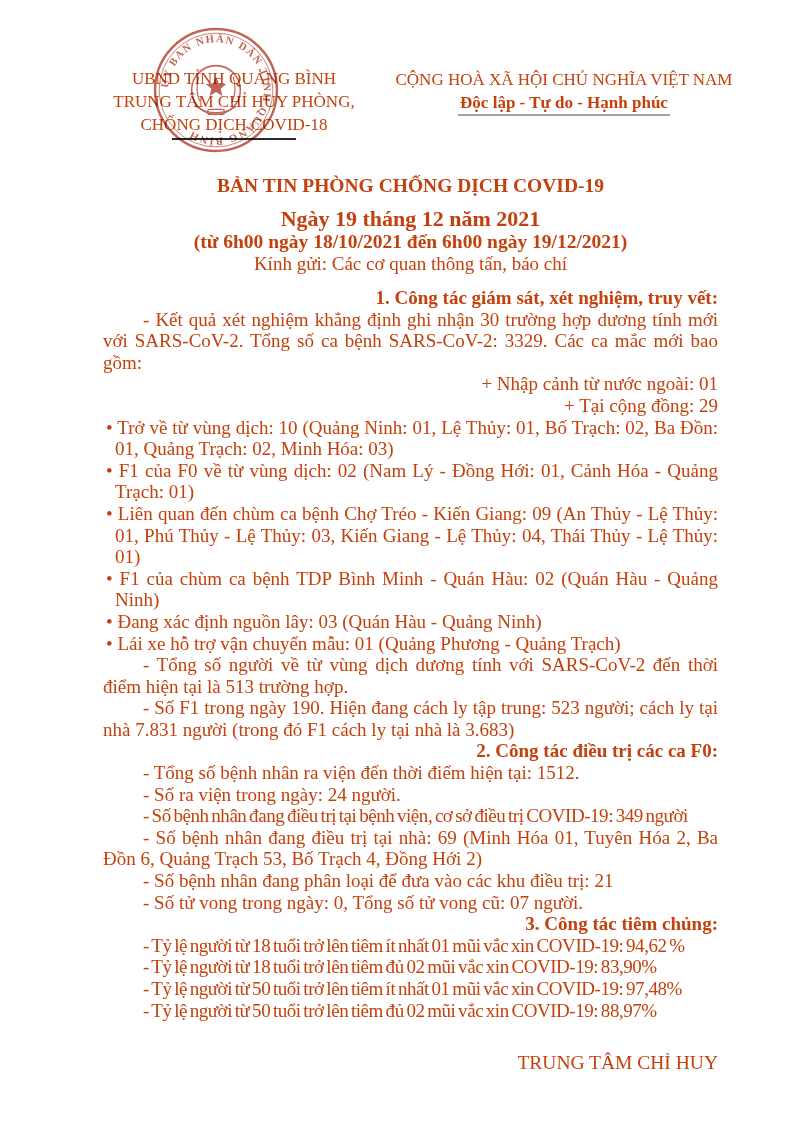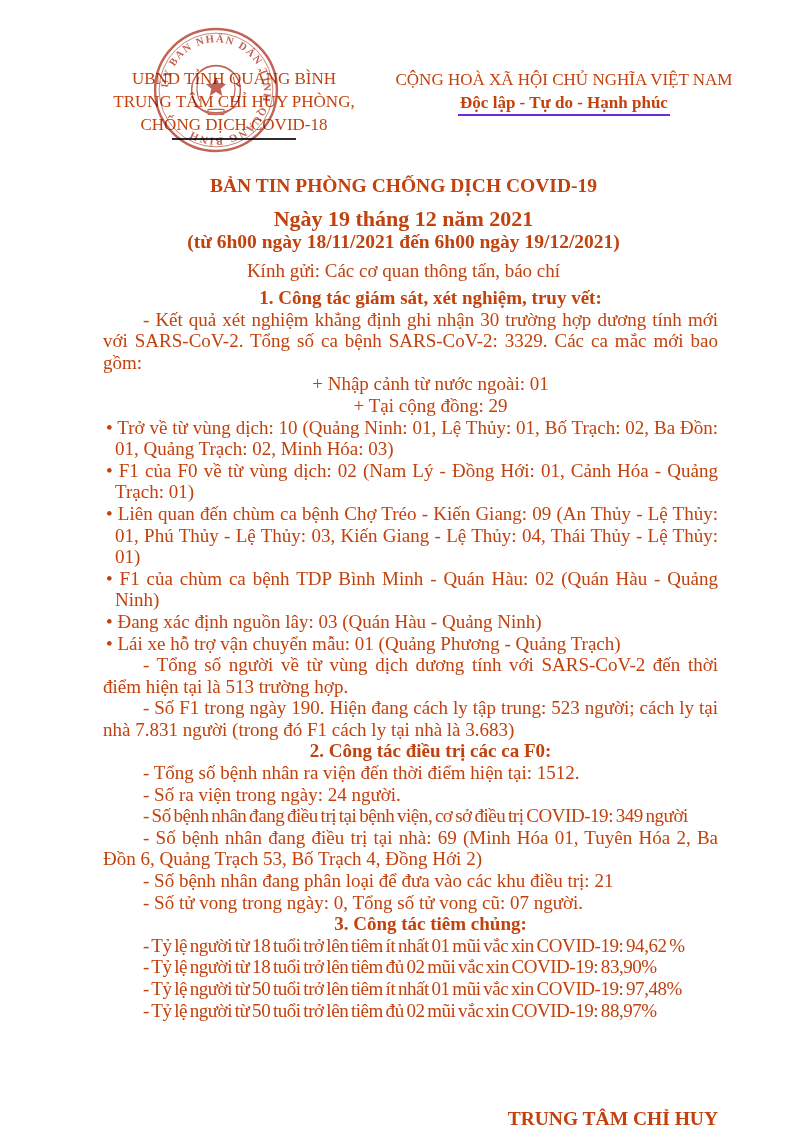--- a/index.html
+++ b/index.html
@@ -34,69 +34,69 @@
     top: 69px; left: 376px;
     width: 376px;
     text-align: center;
     font-size: 17px;
     line-height: 22px;
   }
   .header-right .hr1 { font-weight: normal; }
   .header-right .hr2 {
     font-weight: bold;
     display: inline-block;
-    border-bottom: 2px solid #6d28d9;
+    border-bottom: 2px solid #a3a3a3;
     padding: 0 2px 0 2px;
     margin-top: 1px;
   }
 
   
   .seal {
     position: absolute;
     left: 150px; top: 24px;
     width: 132px; height: 132px;
     opacity: 0.85;
     mix-blend-mode: multiply;
     pointer-events: none;
     z-index: 5;
   }
 
   
   .title-block {
     position: absolute;
-    top: 174px; left: 96px;
+    top: 174px; left: 103px;
     width: 615px;
     text-align: center;
   }
   .title-main { font-weight: bold; font-size: 19.5px; line-height: 23px; }
   .title-date { font-weight: bold; font-size: 22px; line-height: 23px; margin-top: 10px; }
   .title-range { font-weight: bold; font-size: 19.5px; line-height: 23px; }
-  .title-recipient { font-size: 19px; line-height: 22px; margin-top: 7px; }
+  .title-recipient { font-size: 19px; line-height: 22px; }
 
   
   .body-content {
     position: absolute;
     top: 287px; left: 103px;
     width: 615px;
     font-size: 19px;
     line-height: 21.6px;
     text-align: justify;
   }
-  .b-heading { font-weight: bold; text-indent: 40px; text-align: center; }
+  .b-heading { font-weight: bold; text-indent: 40px; text-align: right; }
   .b-para    { text-indent: 40px; }
-  .b-plus    { text-indent: 40px; text-align: center; }
+  .b-plus    { text-indent: 40px; text-align: right; }
   .b-bullet  { padding-left: 12px; text-indent: -9px; }
   .b-tight   { letter-spacing: -0.45px; word-spacing: -1.6px; }
 
   
   .footer {
     position: absolute;
-    top: 1108px;
+    top: 1052px;
     right: 82px;
-    font-weight: bold;
+    font-weight: normal;
     font-size: 19.5px;
   }
 </style>
 </head>
 <body>
 
 <div class="page">
 
   <div class="header-left">
     <div class="hl1">UBND TỈNH QUẢNG BÌNH</div>
@@ -125,21 +125,21 @@
     </g>
     <polygon points="65,52 67.9,58.6 75.1,59.1 69.6,63.8 71.3,70.8 65,67 58.7,70.8 60.4,63.8 54.9,59.1 62.1,58.6" fill="#b5493a"></polygon>
     <text font-family="Liberation Serif, DejaVu Serif, serif" font-size="10.5" font-weight="bold" letter-spacing="1.5" fill="#b5493a">
       <textPath href="#ringPath" startOffset="2">ỦY BAN NHÂN DÂN TỈNH QUẢNG BÌNH</textPath>
     </text>
   </svg>
 
   <div class="title-block">
     <div class="title-main">BẢN TIN PHÒNG CHỐNG DỊCH COVID-19</div>
     <div class="title-date">Ngày 19 tháng 12 năm 2021</div>
-    <div class="title-range">(từ 6h00 ngày 18/11/2021 đến 6h00 ngày 19/12/2021)</div>
+    <div class="title-range">(từ 6h00 ngày 18/10/2021 đến 6h00 ngày 19/12/2021)</div>
     <div class="title-recipient">Kính gửi: Các cơ quan thông tấn, báo chí</div>
   </div>
 
   <div class="body-content">
       <div class="b-heading">1. Công tác giám sát, xét nghiệm, truy vết:</div>
       <div class="b-para">- Kết quả xét nghiệm khẳng định ghi nhận 30 trường hợp dương tính mới với SARS-CoV-2. Tổng số ca bệnh SARS-CoV-2: 3329. Các ca mắc mới bao gồm:</div>
       <div class="b-plus">+ Nhập cảnh từ nước ngoài: 01</div>
       <div class="b-plus">+ Tại cộng đồng: 29</div>
       <div class="b-bullet"><span>• </span><span>Trở về từ vùng dịch: 10 (Quảng Ninh: 01, Lệ Thủy: 01, Bố Trạch: 02, Ba Đồn: 01, Quảng Trạch: 02, Minh Hóa: 03)</span></div>
       <div class="b-bullet"><span>• </span><span>F1 của F0 về từ vùng dịch: 02 (Nam Lý - Đồng Hới: 01, Cảnh Hóa - Quảng Trạch: 01)</span></div>

